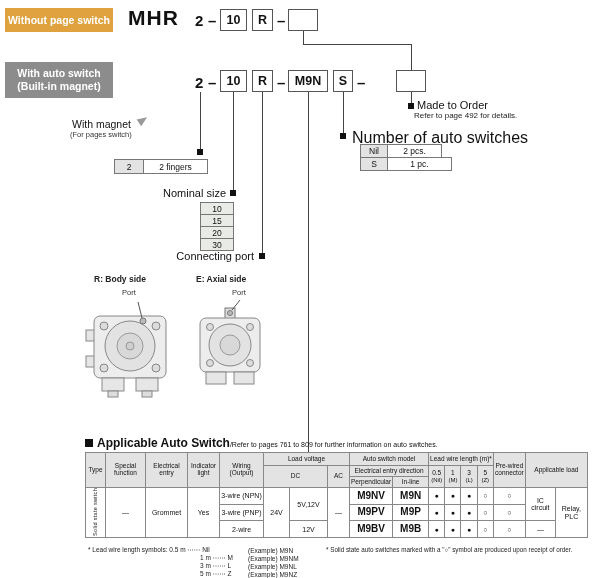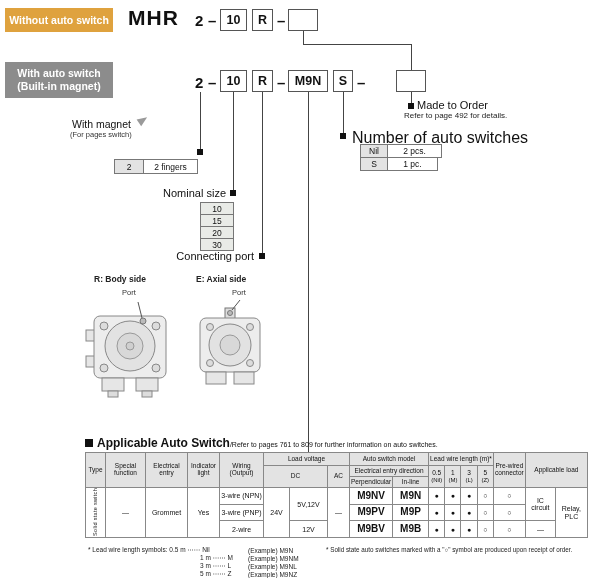--- a/index.html
+++ b/index.html
@@ -45,21 +45,21 @@
   .fnline{display:flex;height:8px;align-items:center}
   .fnline .a{display:inline-block}
   .fn-right{position:absolute;left:326px;top:546px;width:268px;font-size:6.3px;color:#222;line-height:1.2}
 </style>
 </head>
 <body>
 
 <div class="page">
 
   <div class="badge" style="left:5px;top:8px;width:108px;height:24px;background:#DFA23E">
-    <span>Without auto switch</span>
+    <span>Without page switch</span>
   </div>
   <span class="model-big" style="left:128px;top:6px">MHR</span>
   <span class="code" style="left:195px;top:12px">2</span>
   <span class="code" style="left:208px;top:12px">–</span>
   <span class="cbox" style="left:220px;top:9px;width:27px">10</span>
   <span class="cbox" style="left:252px;top:9px;width:21px">R</span>
   <span class="code" style="left:277px;top:12px">–</span>
   <span class="cbox" style="left:288px;top:9px;width:30px"></span>
 
   <div class="badge" style="left:5px;top:62px;width:108px;height:36px;background:#8C8C8C">
@@ -81,41 +81,41 @@
   <div class="ln" style="left:411px;top:44px;height:26px"></div>
   <div class="ln" style="left:411px;top:92px;height:14px"></div>
   <div class="ln" style="left:200px;top:92px;height:60px"></div>
   <div class="ln" style="left:233px;top:92px;height:101px"></div>
   <div class="ln" style="left:262px;top:92px;height:164px"></div>
   <div class="ln" style="left:308px;top:92px;height:360px"></div>
   <div class="ln" style="left:343px;top:92px;height:44px"></div>
 
   <div class="bullet" style="left:408px;top:103px"></div>
   <div class="sec-title" style="left:417px;top:99px">Made to Order</div>
-  <div class="note" style="left:404px;top:111px">Refer to page 492 for details.</div>
+  <div class="note" style="left:414px;top:111px">Refer to page 492 for details.</div>
 
   <div class="sec-title" style="left:72px;top:118px;font-size:10.5px">With magnet</div>
   <div class="tiny-note" style="left:70px;top:130px">(For pages switch)</div>
   <div class="arrow" style="left:138px;top:116px"></div>
 
   <div class="bullet" style="left:197px;top:149px"></div>
   <div class="opt-row" style="left:114px;top:159px">
     <div class="opt-code" style="width:30px">2</div>
-    <div class="opt-desc" style="width:54px">2 fingers</div>
+    <div class="opt-desc" style="width:64px">2 fingers</div>
   </div>
 
   <div class="bullet" style="left:340px;top:133px"></div>
   <div class="sec-title" style="left:352px;top:129px;font-size:16px">Number of auto switches</div>
   <div class="opt-row" style="left:360px;top:144px">
     <div class="opt-code" style="width:28px;height:14px">Nil</div>
     <div class="opt-desc" style="width:54px;height:14px">2 pcs.</div>
   </div>
   <div class="opt-row" style="left:360px;top:157px">
     <div class="opt-code" style="width:28px;height:14px">S</div>
-    <div class="opt-desc" style="width:50px;height:14px">1 pc.</div>
+    <div class="opt-desc" style="width:64px;height:14px">1 pc.</div>
   </div>
 
   <div class="bullet" style="left:230px;top:190px"></div>
   <div class="sec-title right" style="left:138px;top:187px;width:88px">Nominal size</div>
   <div class="size-cell" style="left:200px;top:202px">10</div>
   <div class="size-cell" style="left:200px;top:214px">15</div>
   <div class="size-cell" style="left:200px;top:226px">20</div>
   <div class="size-cell" style="left:200px;top:238px">30</div>
 
   <div class="bullet" style="left:259px;top:253px"></div>

